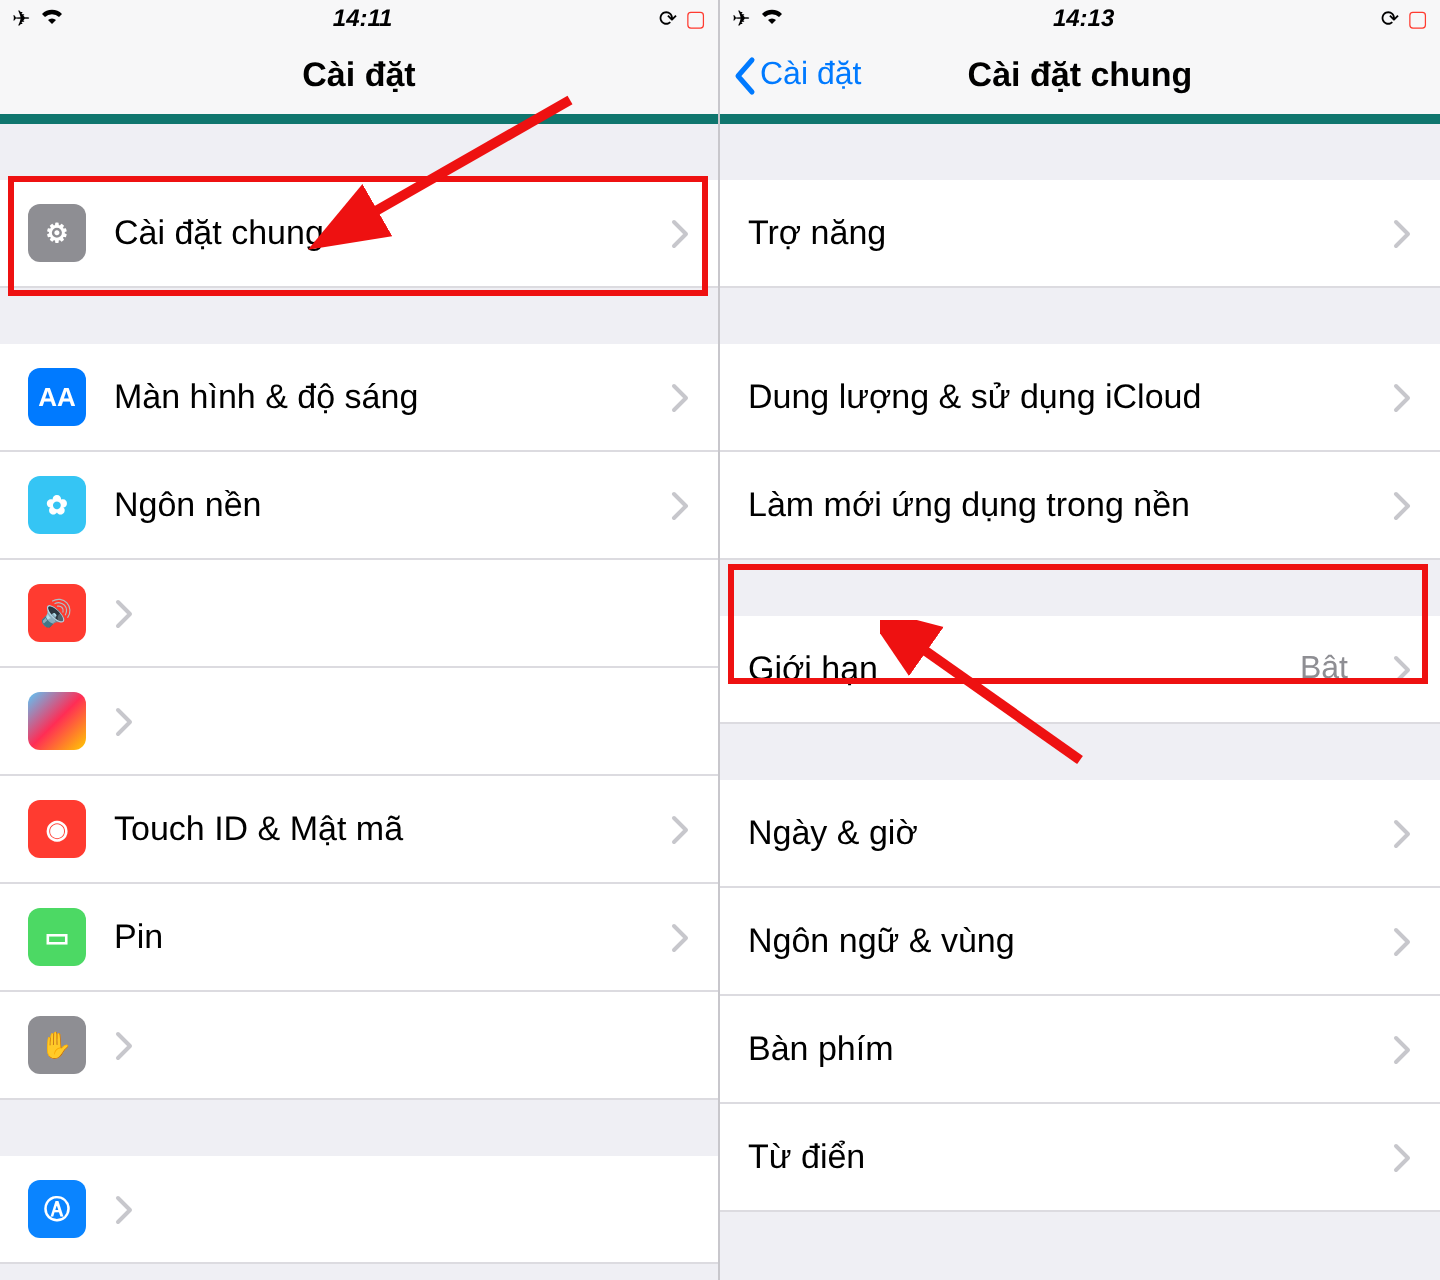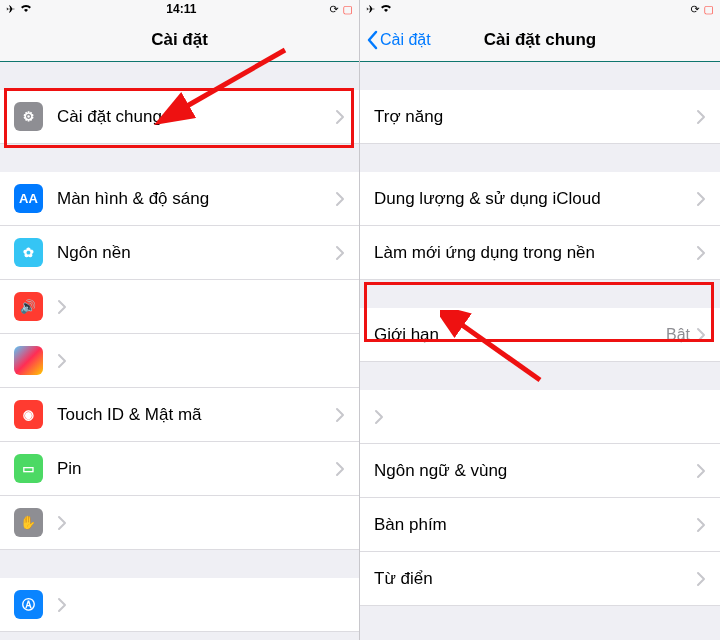--- a/index.html
+++ b/index.html
@@ -30,27 +30,27 @@
     height: 18px;
     display: flex;
     align-items: center;
     justify-content: space-between;
     padding: 0 6px;
     font-size: 11px;
     background: #f7f7f8;
     color: #000;
   }
   .status .left, .status .right { display: flex; align-items: center; gap: 4px; }
-  .status .center { flex: 1; text-align: center; font-weight: 600; font-size: 12px; }
+  .status .center { flex: 1; text-align: center; font-weight: 600; font-size: 12px; font-style: italic; }
 
   
   .navbar {
     height: 44px;
     background: #f7f7f8;
-    border-bottom: 1px solid #0f766e;
+    border-bottom: 5px solid #0f766e;
     display: flex;
     align-items: center;
     position: relative;
   }
   .navbar .title {
     position: absolute;
     left: 0; right: 0;
     text-align: center;
     font-weight: 600;
     font-size: 17px;
@@ -101,21 +101,21 @@
     flex: 1;
     font-size: 17px;
     color: #000;
     white-space: nowrap;
     overflow: hidden;
     text-overflow: ellipsis;
   }
   .cell .value {
     font-size: 16px;
     color: #8e8e93;
-    margin-right: 6px;
+    margin-right: 22px;
   }
   .cell .chev {
     color: #c7c7cc;
     flex: 0 0 auto;
   }
 
   
   .highlight {
     position: absolute;
     border: 3px solid #e11;
@@ -248,20 +248,21 @@
   <div class="phone">
     <div class="status">
       <span class="left">
         <span>✈︎</span>
         <span>
           <svg width="14" height="10" viewBox="0 0 14 10">
               <path d="M7 9 L5 7 A3 3 0 0 1 9 7 Z M2 4 A7 7 0 0 1 12 4 L10.5 5.5 A5 5 0 0 0 3.5 5.5 Z" fill="#000"></path>
             </svg>
         </span>
       </span>
+      <span class="center">14:13</span>
       <span class="right">
         <span>⟳</span>
         <span style="color:#ff3b30">▢</span>
       </span>
     </div>
 
     <div class="navbar">
       <div class="back">
         <svg width="12" height="20" viewBox="0 0 12 20">
           <polyline points="10,2 3,10 10,18" fill="none" stroke="#007aff" stroke-width="2.5" stroke-linecap="round" stroke-linejoin="round"></polyline>
@@ -295,20 +296,21 @@
         <div class="section-gap"></div>
         <div class="cell">
           <span class="label">Giới hạn</span>
           <span class="value">Bật</span>
           <svg class="chev" width="10" height="16" viewBox="0 0 10 16">
             <polyline points="2,2 8,8 2,14" fill="none" stroke="#c7c7cc" stroke-width="2" stroke-linecap="round" stroke-linejoin="round"></polyline>
           </svg>
         </div>
         <div class="section-gap"></div>
         <div class="cell">
+          <span class="label">Ngày &amp; giờ</span>
           <svg class="chev" width="10" height="16" viewBox="0 0 10 16">
             <polyline points="2,2 8,8 2,14" fill="none" stroke="#c7c7cc" stroke-width="2" stroke-linecap="round" stroke-linejoin="round"></polyline>
           </svg>
         </div>
         <div class="cell">
           <span class="label">Ngôn ngữ &amp; vùng</span>
           <svg class="chev" width="10" height="16" viewBox="0 0 10 16">
             <polyline points="2,2 8,8 2,14" fill="none" stroke="#c7c7cc" stroke-width="2" stroke-linecap="round" stroke-linejoin="round"></polyline>
           </svg>
         </div>

